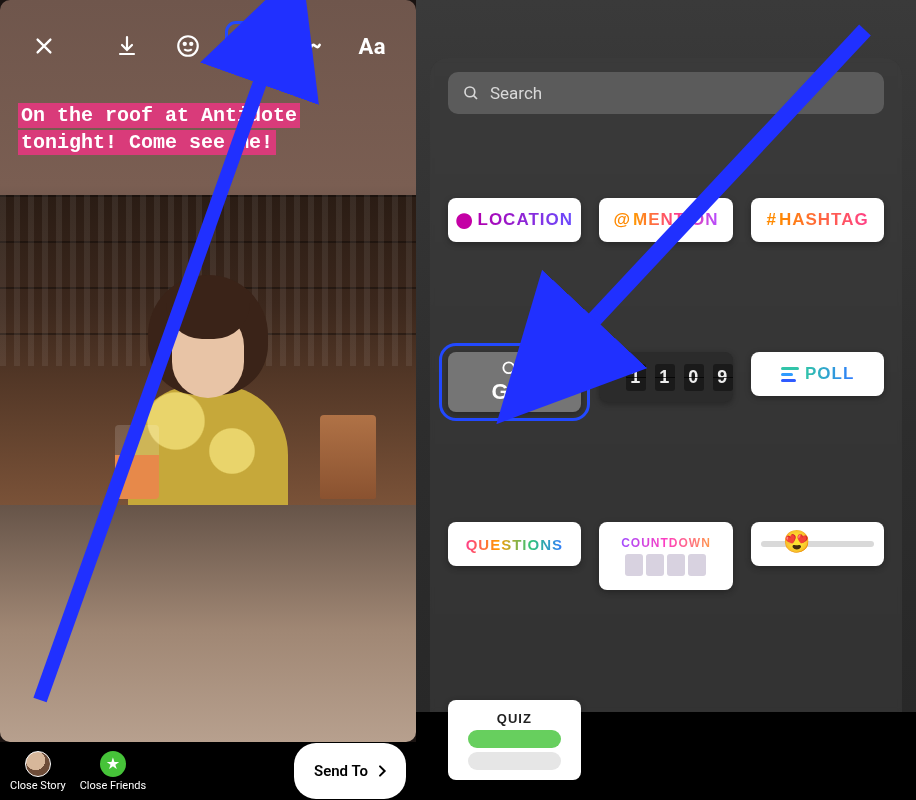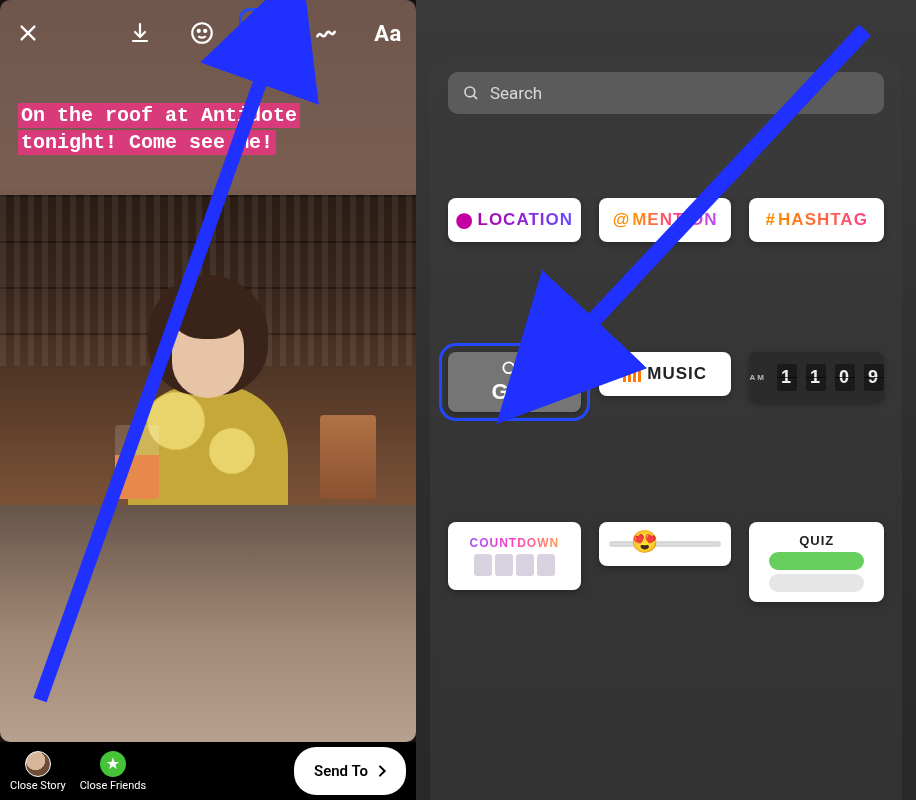--- a/index.html
+++ b/index.html
@@ -72,22 +72,22 @@
   .glass,.shaker{position:absolute;bottom:6px;}
   .glass{left:115px;width:44px;height:74px;border-radius:4px;background:linear-gradient(180deg,rgba(255,255,255,.15) 0 40%,#e7894a 40% 100%);}
   .shaker{right:40px;width:56px;height:84px;border-radius:4px 4px 2px 2px;background:linear-gradient(180deg,#b07246,#8a5230);}
 
   
   .toolbar {
     position: absolute;
     top: 0; left: 0; right: 0;
     height: 66px;
     display: flex;
-    align-items: center;
-    padding: 0 8px;
+    align-items: flex-end;
+    padding: 0 24px;
     gap: 22px;
     color: #fff;
   }
   .toolbar .spacer { flex: 1; }
   .tb-btn {
     width: 40px; height: 40px;
     display: flex; align-items: center; justify-content: center;
     border-radius: 50%;
     color:#fff;
   }
@@ -138,31 +138,31 @@
   .cf-circle {
     width: 26px; height: 26px; border-radius: 50%;
     background: #46c339;
     display:flex;align-items:center;justify-content:center;color:#fff;font-size:16px;
   }
   .sendto {
     margin-left: auto;
     background: #fff;
     color: #000;
     border-radius: 22px;
-    height: 48px;
+    height: 56px;
     padding: 0 16px 0 20px;
     display: flex; align-items: center; gap:6px;
     font-weight: 600;
     font-size: 15px;
   }
 
   
   .right {
     flex: 1;
-    height: 800px;
+    height: 712px;
     position: relative;
     background: linear-gradient(180deg,#3a3a3a,#2d2d2d 60%,#282828);
   }
   .tray {
     position: absolute;
     left: 14px; right: 14px;
     top: 58px;
     bottom: 0;
     background: rgba(60,60,60,.55);
     border-radius: 18px 18px 0 0;
@@ -359,37 +359,39 @@
           <span class="grad-hash">HASHTAG</span>
       </div>
 
       <div class="chip gif">
         <svg width="20" height="20" viewBox="0 0 24 24" fill="none" stroke="white" stroke-width="2.2">
             <circle cx="10.5" cy="10.5" r="6.5"></circle>
             <path d="M20 20l-4.5-4.5"></path>
           </svg>
         <span>GIF</span>
       </div>
-      <div class="chip music">
-        <span class="bars">
-            <i style="height:8px"></i>
-            <i style="height:14px"></i>
-            <i style="height:10px"></i>
-            <i style="height:16px"></i>
-          </span>
-        <span>MUSIC</span>
-      </div>
       <div class="chip time">
         <span class="am">AM</span>
         <span class="flip">1</span>
         <span class="flip">1</span>
         <span class="flip">0</span>
         <span class="flip">9</span>
       </div>
 
+      <div class="chip">
+        <span class="pollbars">
+            <i style="width:18px;background:#31c4a9"></i>
+            <i style="width:12px;background:#2f9bff"></i>
+            <i style="width:15px;background:#2f5bff"></i>
+          </span>
+        <span class="grad-poll">POLL</span>
+      </div>
+      <div class="chip" style="font-size:15px">
+        <span class="grad-q">QUESTIONS</span>
+      </div>
       <div class="chip cd-card">
         <span class="grad-cd">COUNTDOWN</span>
         <span class="cd-seg">
             <i></i>
             <i></i>
             <i></i>
             <i></i>
           </span>
       </div>
 

